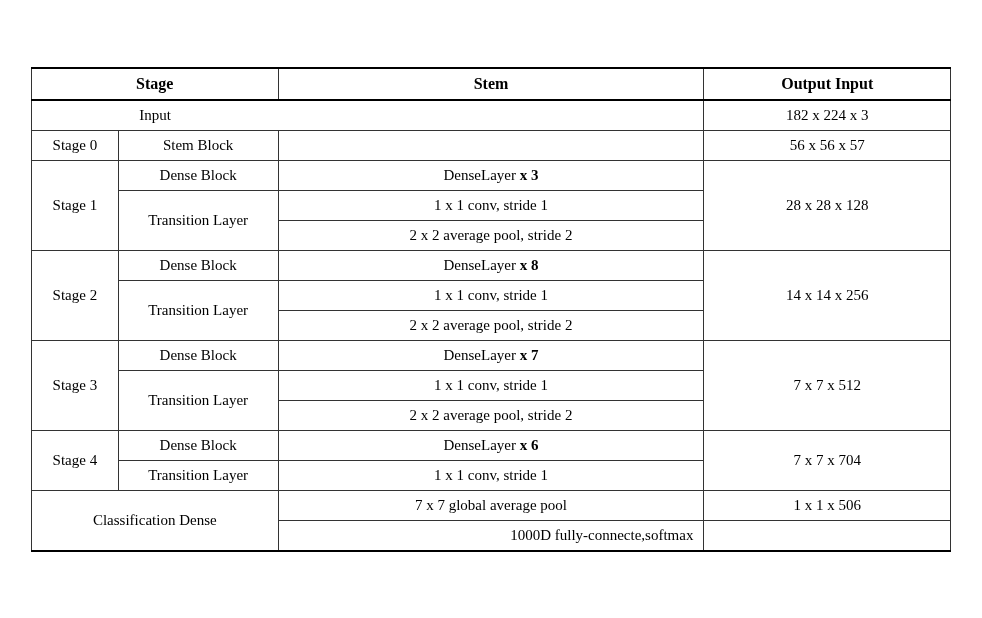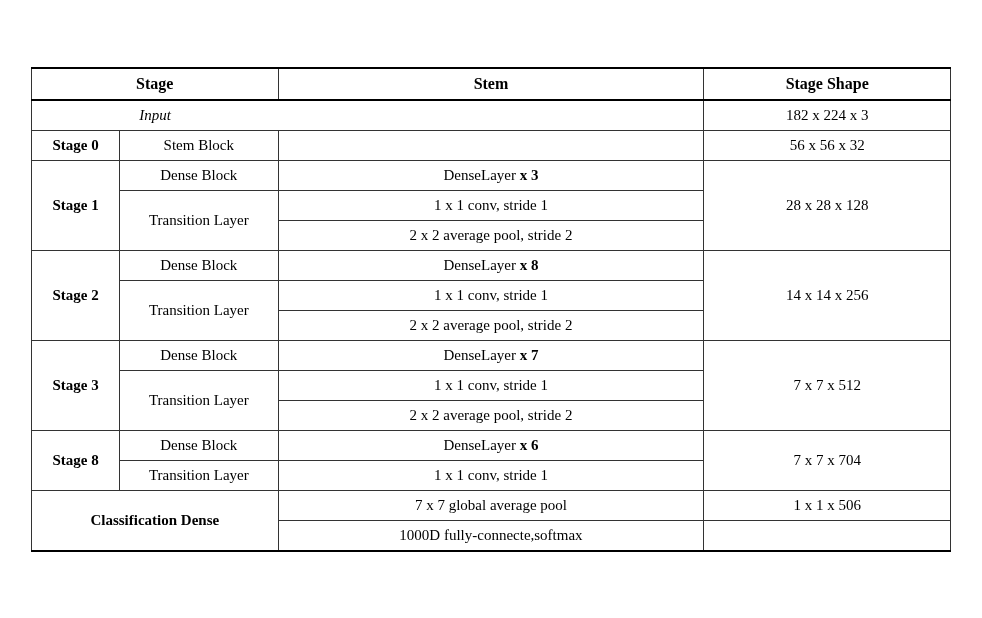--- a/index.html
+++ b/index.html
@@ -29,47 +29,47 @@
     }
     thead tr:first-child th {
       border-top: 2.5px solid #000;
       border-bottom: 2.5px solid #000;
       font-weight: bold;
       font-size: 16px;
     }
     .stage-col { width: 22%; margin-top: 26px; }
     .layer-col { width: 38%; }
     .output-col { width: 22%; }
-    .bold { font-weight: bold; }
+    .bold { font-weight: normal; }
   </style>
 </head>
 <body>
 
 <div class="table-wrapper">
   <table>
     <thead>
       <tr>
         <th colspan="2" class="stage-col">Stage</th>
         <th class="layer-col">Stem</th>
-        <th class="output-col">Stage Shape</th>
+        <th class="output-col">Output Input</th>
       </tr>
     </thead>
     <tbody>
 
       <tr>
-        <td colspan="2" style="border-right: none; font-style: italic;">Input</td>
+        <td colspan="2" style="border-right: none;">Input</td>
         <td style="border-left: none; border-right: 1px solid #333;"></td>
         <td>182 x 224 x 3</td>
       </tr>
 
       <tr>
         <td class="bold">Stage 0</td>
         <td>Stem Block</td>
         <td></td>
-        <td>56 x 56 x 32</td>
+        <td>56 x 56 x 57</td>
       </tr>
 
       <tr>
         <td rowspan="3" class="bold">Stage 1</td>
         <td>Dense Block</td>
         <td>DenseLayer <strong>x 3</strong></td>
         <td rowspan="3">28 x 28 x 128</td>
       </tr>
 
       <tr>
@@ -107,36 +107,36 @@
       <tr>
         <td rowspan="2">Transition Layer</td>
         <td>1 x 1 conv, stride 1</td>
       </tr>
 
       <tr>
         <td>2 x 2 average pool, stride 2</td>
       </tr>
 
       <tr>
-        <td rowspan="2" class="bold">Stage 8</td>
+        <td rowspan="2" class="bold">Stage 4</td>
         <td>Dense Block</td>
         <td>DenseLayer <strong>x 6</strong></td>
         <td rowspan="2">7 x 7 x 704</td>
       </tr>
 
       <tr>
         <td>Transition Layer</td>
         <td>1 x 1 conv, stride 1</td>
       </tr>
 
       <tr>
         <td rowspan="2" colspan="2" class="bold">Classification Dense</td>
         <td>7 x 7 global average pool</td>
         <td>1 x 1 x 506</td>
       </tr>
 
       <tr style="border-bottom: 2.5px solid #000;">
-        <td style="border-bottom: 2.5px solid rgb(0, 0, 0);">1000D fully-connecte,softmax</td>
+        <td style="border-bottom: 2.5px solid rgb(0, 0, 0); text-align: right;">1000D fully-connecte,softmax</td>
         <td style="border-bottom: 2.5px solid rgb(0, 0, 0);"></td>
       </tr>
     </tbody>
   </table>
 </div>
 
 </body></html>

